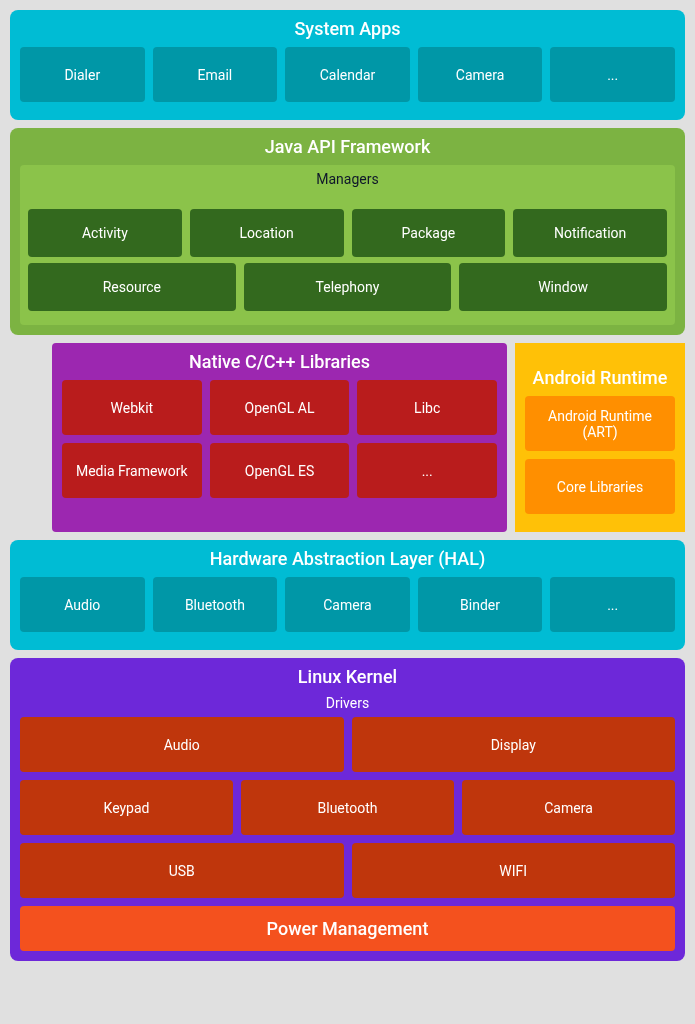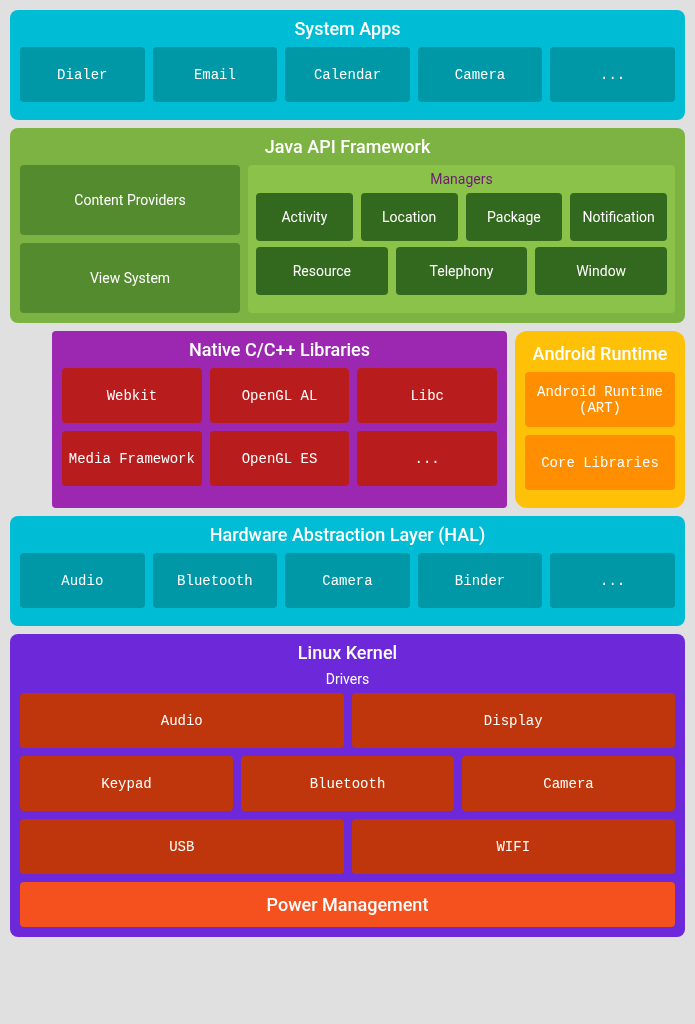--- a/index.html
+++ b/index.html
@@ -21,21 +21,20 @@
       font-size: 18px;
       font-weight: 500;
       margin-bottom: 8px;
       color: white;
     }
 
     .box-row {
       display: flex;
       gap: 8px;
       margin-bottom: 8px;
-      font-family: Liberation Mono, monospace;
     }
 
     .box {
       border-radius: 4px;
       display: flex;
       align-items: center;
       justify-content: center;
       text-align: center;
       color: white;
       font-size: 14px;
@@ -65,22 +64,22 @@
     }
     .java-api .managers-container {
       background: #8BC34A;
       border-radius: 4px;
       padding: 6px 8px 8px;
       flex: 1;
     }
     .managers-title {
       text-align: center;
       font-size: 14px;
-      color: #701a75;
-      margin-bottom: 6px;
+      color: #0f172a;
+      margin-bottom: 22px;
     }
     .java-api-inner-row {
       display: flex;
       gap: 8px;
       margin-bottom: 6px;
     }
     .java-api-inner-row .box { background: #33691E; min-height: 48px; flex: 1; }
 
     
     .middle-row {
@@ -88,21 +87,21 @@
       gap: 8px;
       margin-bottom: 8px;
     }
 
     
     .native { background: #9C27B0; flex: 0 0 455px; border-radius: 4px; padding: 8px 10px 10px; margin-left: 42px; }
     .native .layer-title { color: white; }
     .native .box { background: #b91c1c; }
 
     
-    .android-runtime { background: #FFC107; flex: 1; border-radius: 12px; padding: 12px 10px 10px; }
+    .android-runtime { background: #FFC107; flex: 1; border-radius: 0; padding: 24px 10px 10px; }
     .android-runtime .layer-title { color: white; }
     .android-runtime .box { background: #FF8F00; }
 
     
     .hal { background: #00BCD4; }
     .hal .box { background: #0097A7; }
 
     
     .linux { background: #6d28d9; }
     .linux .layer-title { color: white; }
@@ -134,24 +133,20 @@
     <div class="box">Email</div>
     <div class="box">Calendar</div>
     <div class="box">Camera</div>
     <div class="box">...</div>
   </div>
 </div>
 
 <div class="layer java-api">
   <div class="layer-title">Java API Framework</div>
   <div style="display:flex; gap:8px;">
-    <div class="left-panel">
-      <div class="box">Content Providers</div>
-      <div class="box">View System</div>
-    </div>
     <div class="right-panel">
       <div class="managers-container">
         <div class="managers-title">Managers</div>
         <div class="java-api-inner-row">
           <div class="box">Activity</div>
           <div class="box">Location</div>
           <div class="box">Package</div>
           <div class="box">Notification</div>
         </div>
         <div class="java-api-inner-row">

